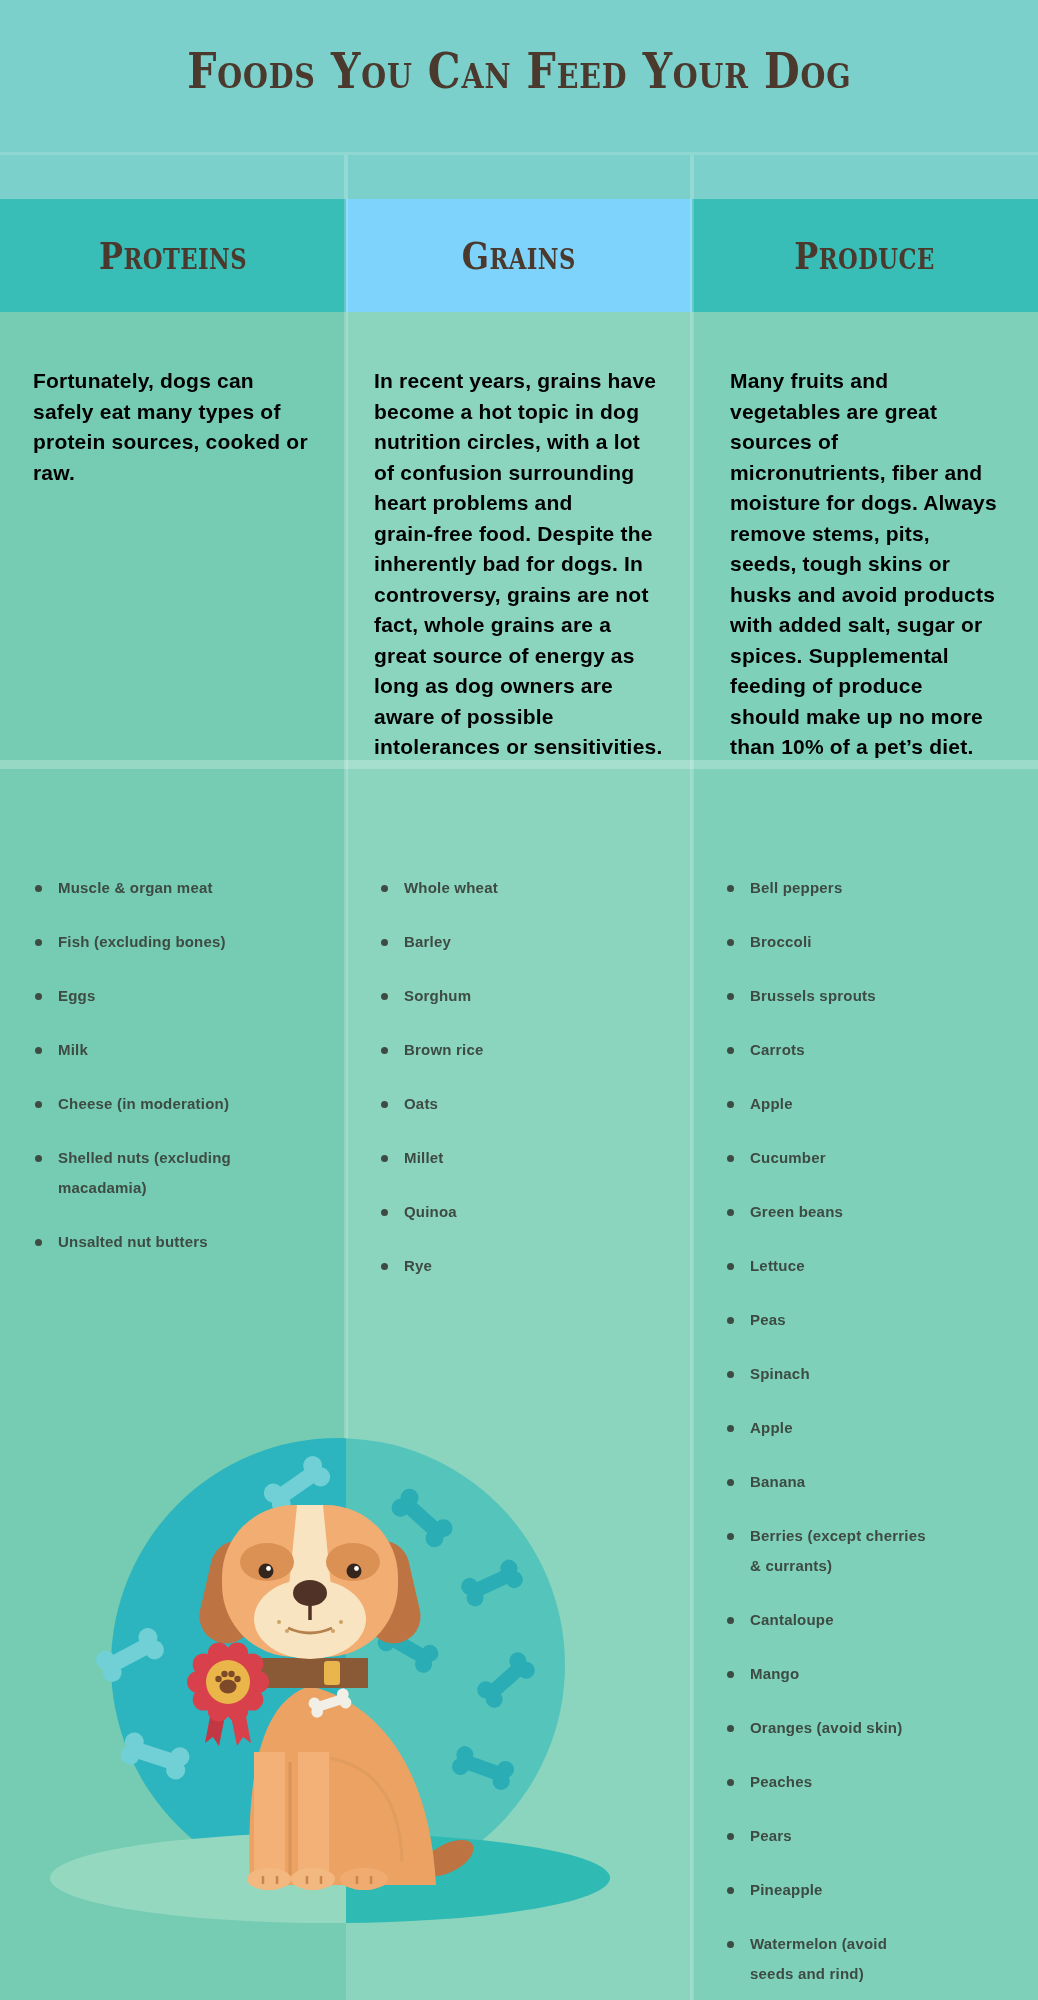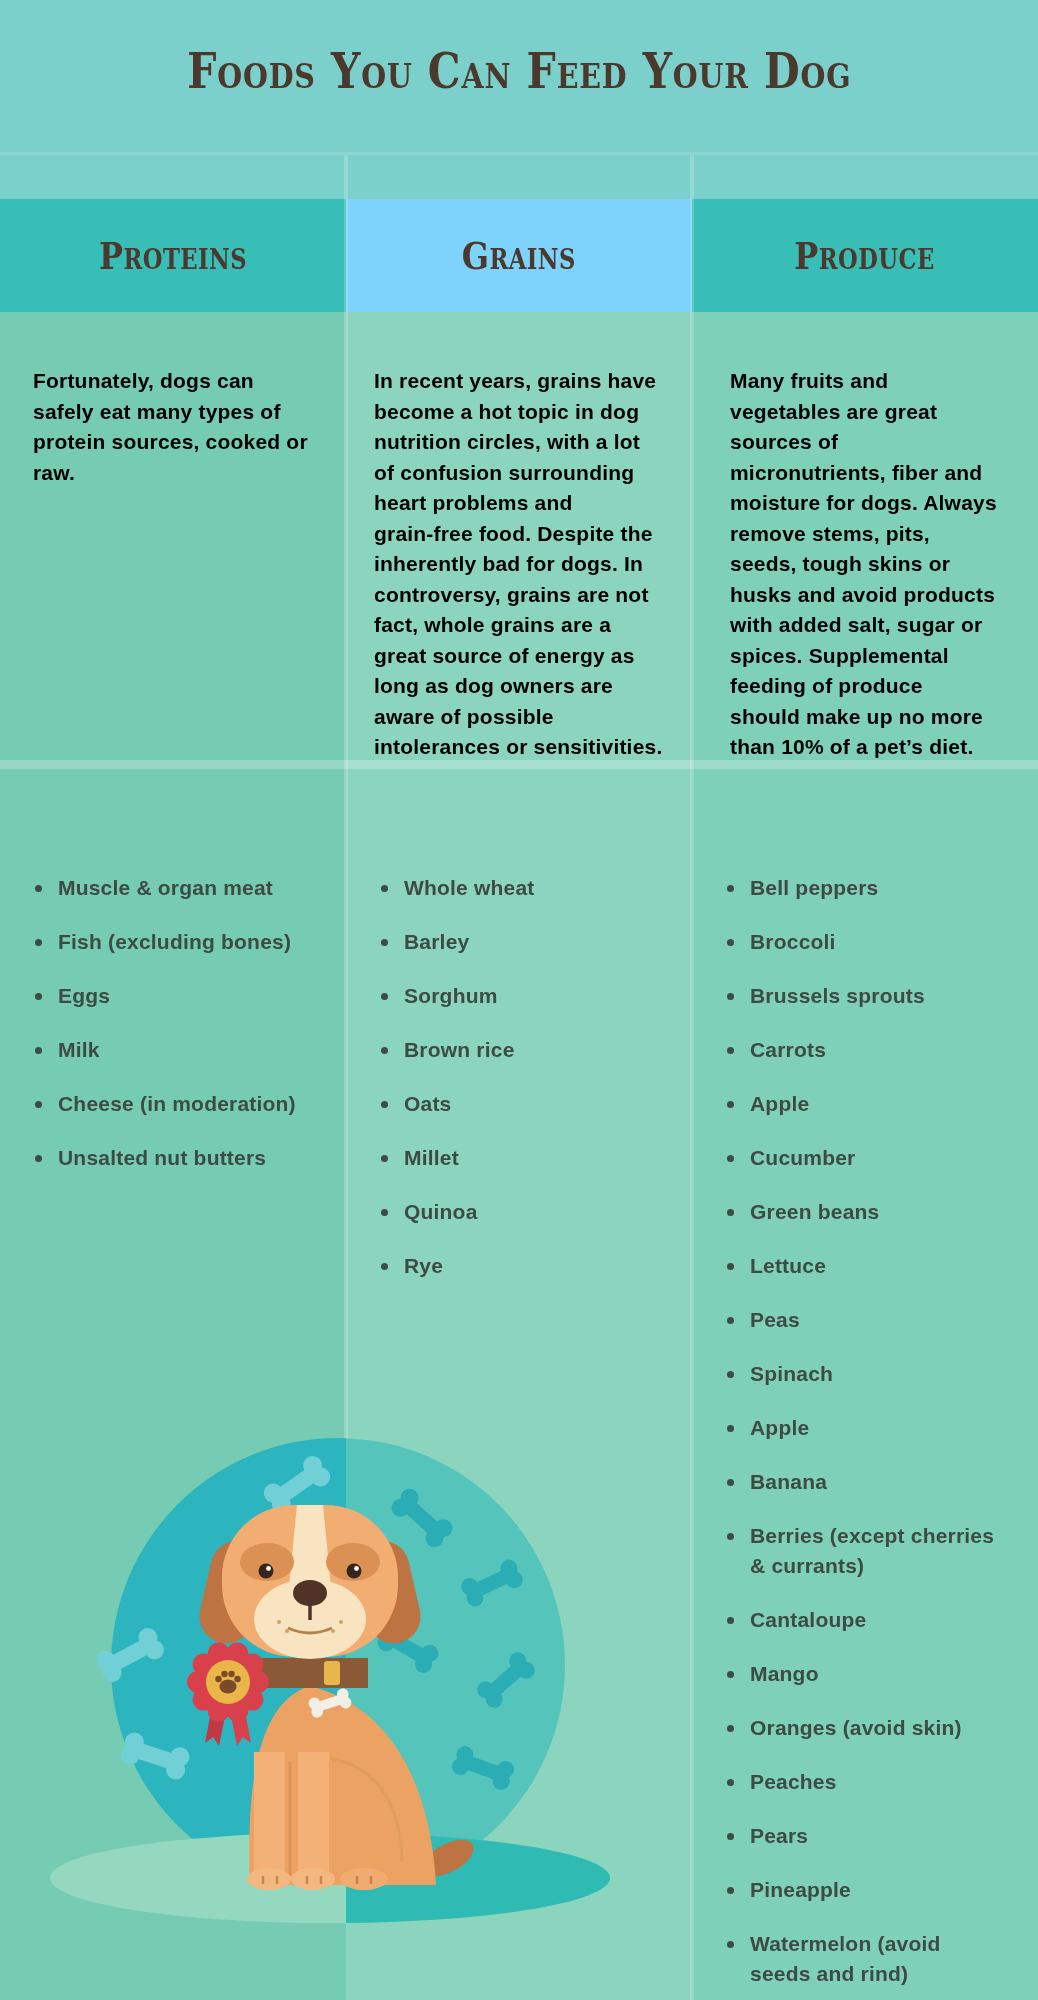--- a/index.html
+++ b/index.html
@@ -27,21 +27,21 @@
 
   .col-paragraph{position:absolute;top:322px;left:0;width:100%;box-sizing:border-box;
          font-size:21px;font-weight:bold;color:#000000;letter-spacing:.2px;}
   .col-1 .col-paragraph{padding:0 26px 0 33px;}
   .col-2 .col-paragraph{padding:0 22px 0 28px;}
   .col-3 .col-paragraph{padding:0 20px 0 38px;}
   .para-line{line-height:30.5px;height:30.5px;white-space:nowrap;}
 
   .col-list{position:absolute;top:829px;left:0;width:100%;box-sizing:border-box;
          margin:0;padding:0 20px 0 58px;list-style:none;
-         font-size:21px;font-weight:bold;color:#3d4b43;letter-spacing:.2px;}
+         font-size:15px;font-weight:bold;color:#3d4b43;letter-spacing:.2px;}
   .col-list li{position:relative;margin:0 0 24px 0;}
   .col-list li::before{content:"";position:absolute;left:-23px;top:12px;width:7px;height:7px;border-radius:50%;background:#3d4b43;}
   .item-line{line-height:30px;height:30px;white-space:nowrap;}
 
   
   .sep{position:absolute;background:rgba(255,255,255,.24);}
   .sep-banner{left:0;top:152px;width:1038px;height:3px;background:rgba(255,255,255,.16);}
   .sep-mid{left:0;top:760px;width:1038px;height:9px;}
   .sep-v1{left:344px;top:155px;width:4px;height:1290px;background:rgba(255,255,255,.20);}
   .sep-v2{left:690px;top:155px;width:4px;height:1845px;background:rgba(255,255,255,.20);}
@@ -79,20 +79,24 @@
           <div class="item-line">Fish (excluding bones)</div>
         </li>
         <li>
           <div class="item-line">Eggs</div>
         </li>
         <li>
           <div class="item-line">Milk</div>
         </li>
         <li>
           <div class="item-line">Cheese (in moderation)</div>
+        </li>
+        <li>
+          <div class="item-line">Shelled nuts (excluding</div>
+          <div class="item-line">macadamia)</div>
         </li>
         <li>
           <div class="item-line">Unsalted nut butters</div>
         </li>
       </ul>
   </div>
 
   <div class="column col-2">
     <div class="col-body"></div>
     <div class="col-header">

